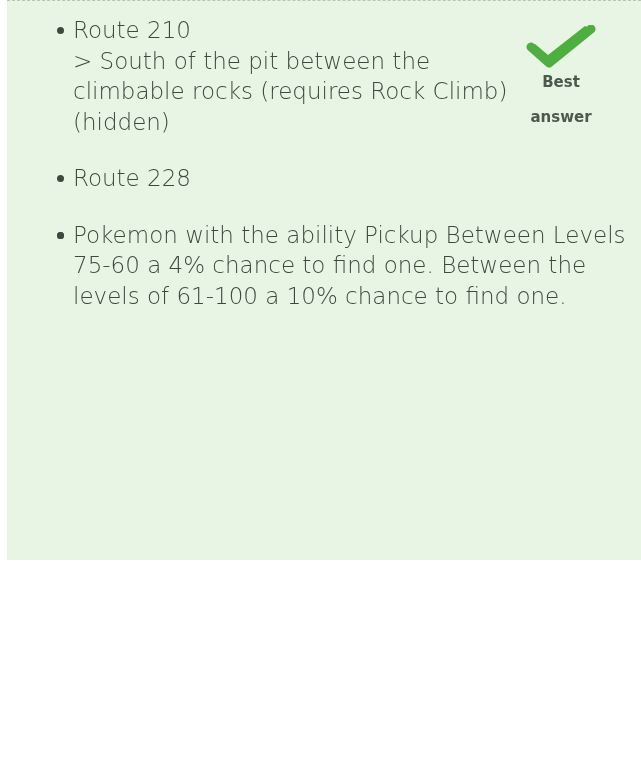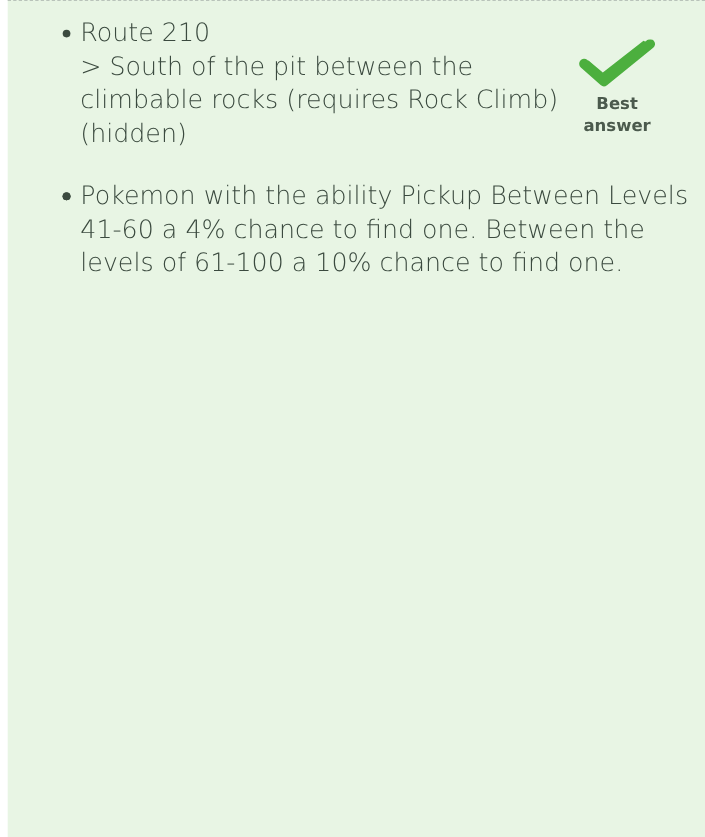--- a/index.html
+++ b/index.html
@@ -9,21 +9,21 @@
   body {
     width: 641px;
     height: 761px;
     background: #ffffff;
     font-family: "DejaVu Sans", sans-serif;
     overflow: hidden;
   }
   .page {
     position: relative;
     width: 641px;
-    height: 761px;
+    height: 560px;
     background: #e8f5e4;
     box-sizing: border-box;
   }
   .left-rail {
     position: absolute;
     left: 0;
     top: 0;
     width: 7px;
     height: 761px;
     background: #ffffff;
@@ -76,21 +76,21 @@
   }
   .item-detail {
     display: block;
   }
   .li-first {
     padding-right: 110px;
   }
   .badge {
     position: absolute;
     right: 18px;
-    top: 20px;
+    top: 8px;
     width: 96px;
     text-align: center;
   }
   .badge .check {
     display: block;
     height: 44px;
     line-height: 44px;
   }
   .badge .check svg {
     display: inline-block;
@@ -99,20 +99,21 @@
   .badge .label {
     display: block;
     margin-top: 6px;
     color: #4b5a4d;
     font-size: 15px;
     font-weight: bold;
     line-height: 1.3;
   }
   .badge .label .l2 {
     display: block;
+    margin-top: 15px;
   }
 </style>
 </head>
 <body>
 
 <div class="page">
 
   <div class="left-rail"></div>
   <div class="top-divider"></div>
 
@@ -133,26 +134,27 @@
           </span>
           <span class="label">
             <span>Best</span>
             <span class="l2">answer</span>
           </span>
         </div>
       </li>
 
       <li>
         <span class="bullet"></span>
+        <span class="item-title">Route 228</span>
       </li>
 
       <li>
         <span class="bullet"></span>
       </li>
 
       <li>
         <span class="bullet"></span>
-        <span class="item-title">Pokemon with the ability Pickup Between Levels 41-60 a 4% chance to find one. Between the levels of 61-100 a 10% chance to find one.</span>
+        <span class="item-title">Pokemon with the ability Pickup Between Levels 75-60 a 4% chance to find one. Between the levels of 61-100 a 10% chance to find one.</span>
       </li>
 
     </ul>
   </div>
 </div>
 
 </body></html>

